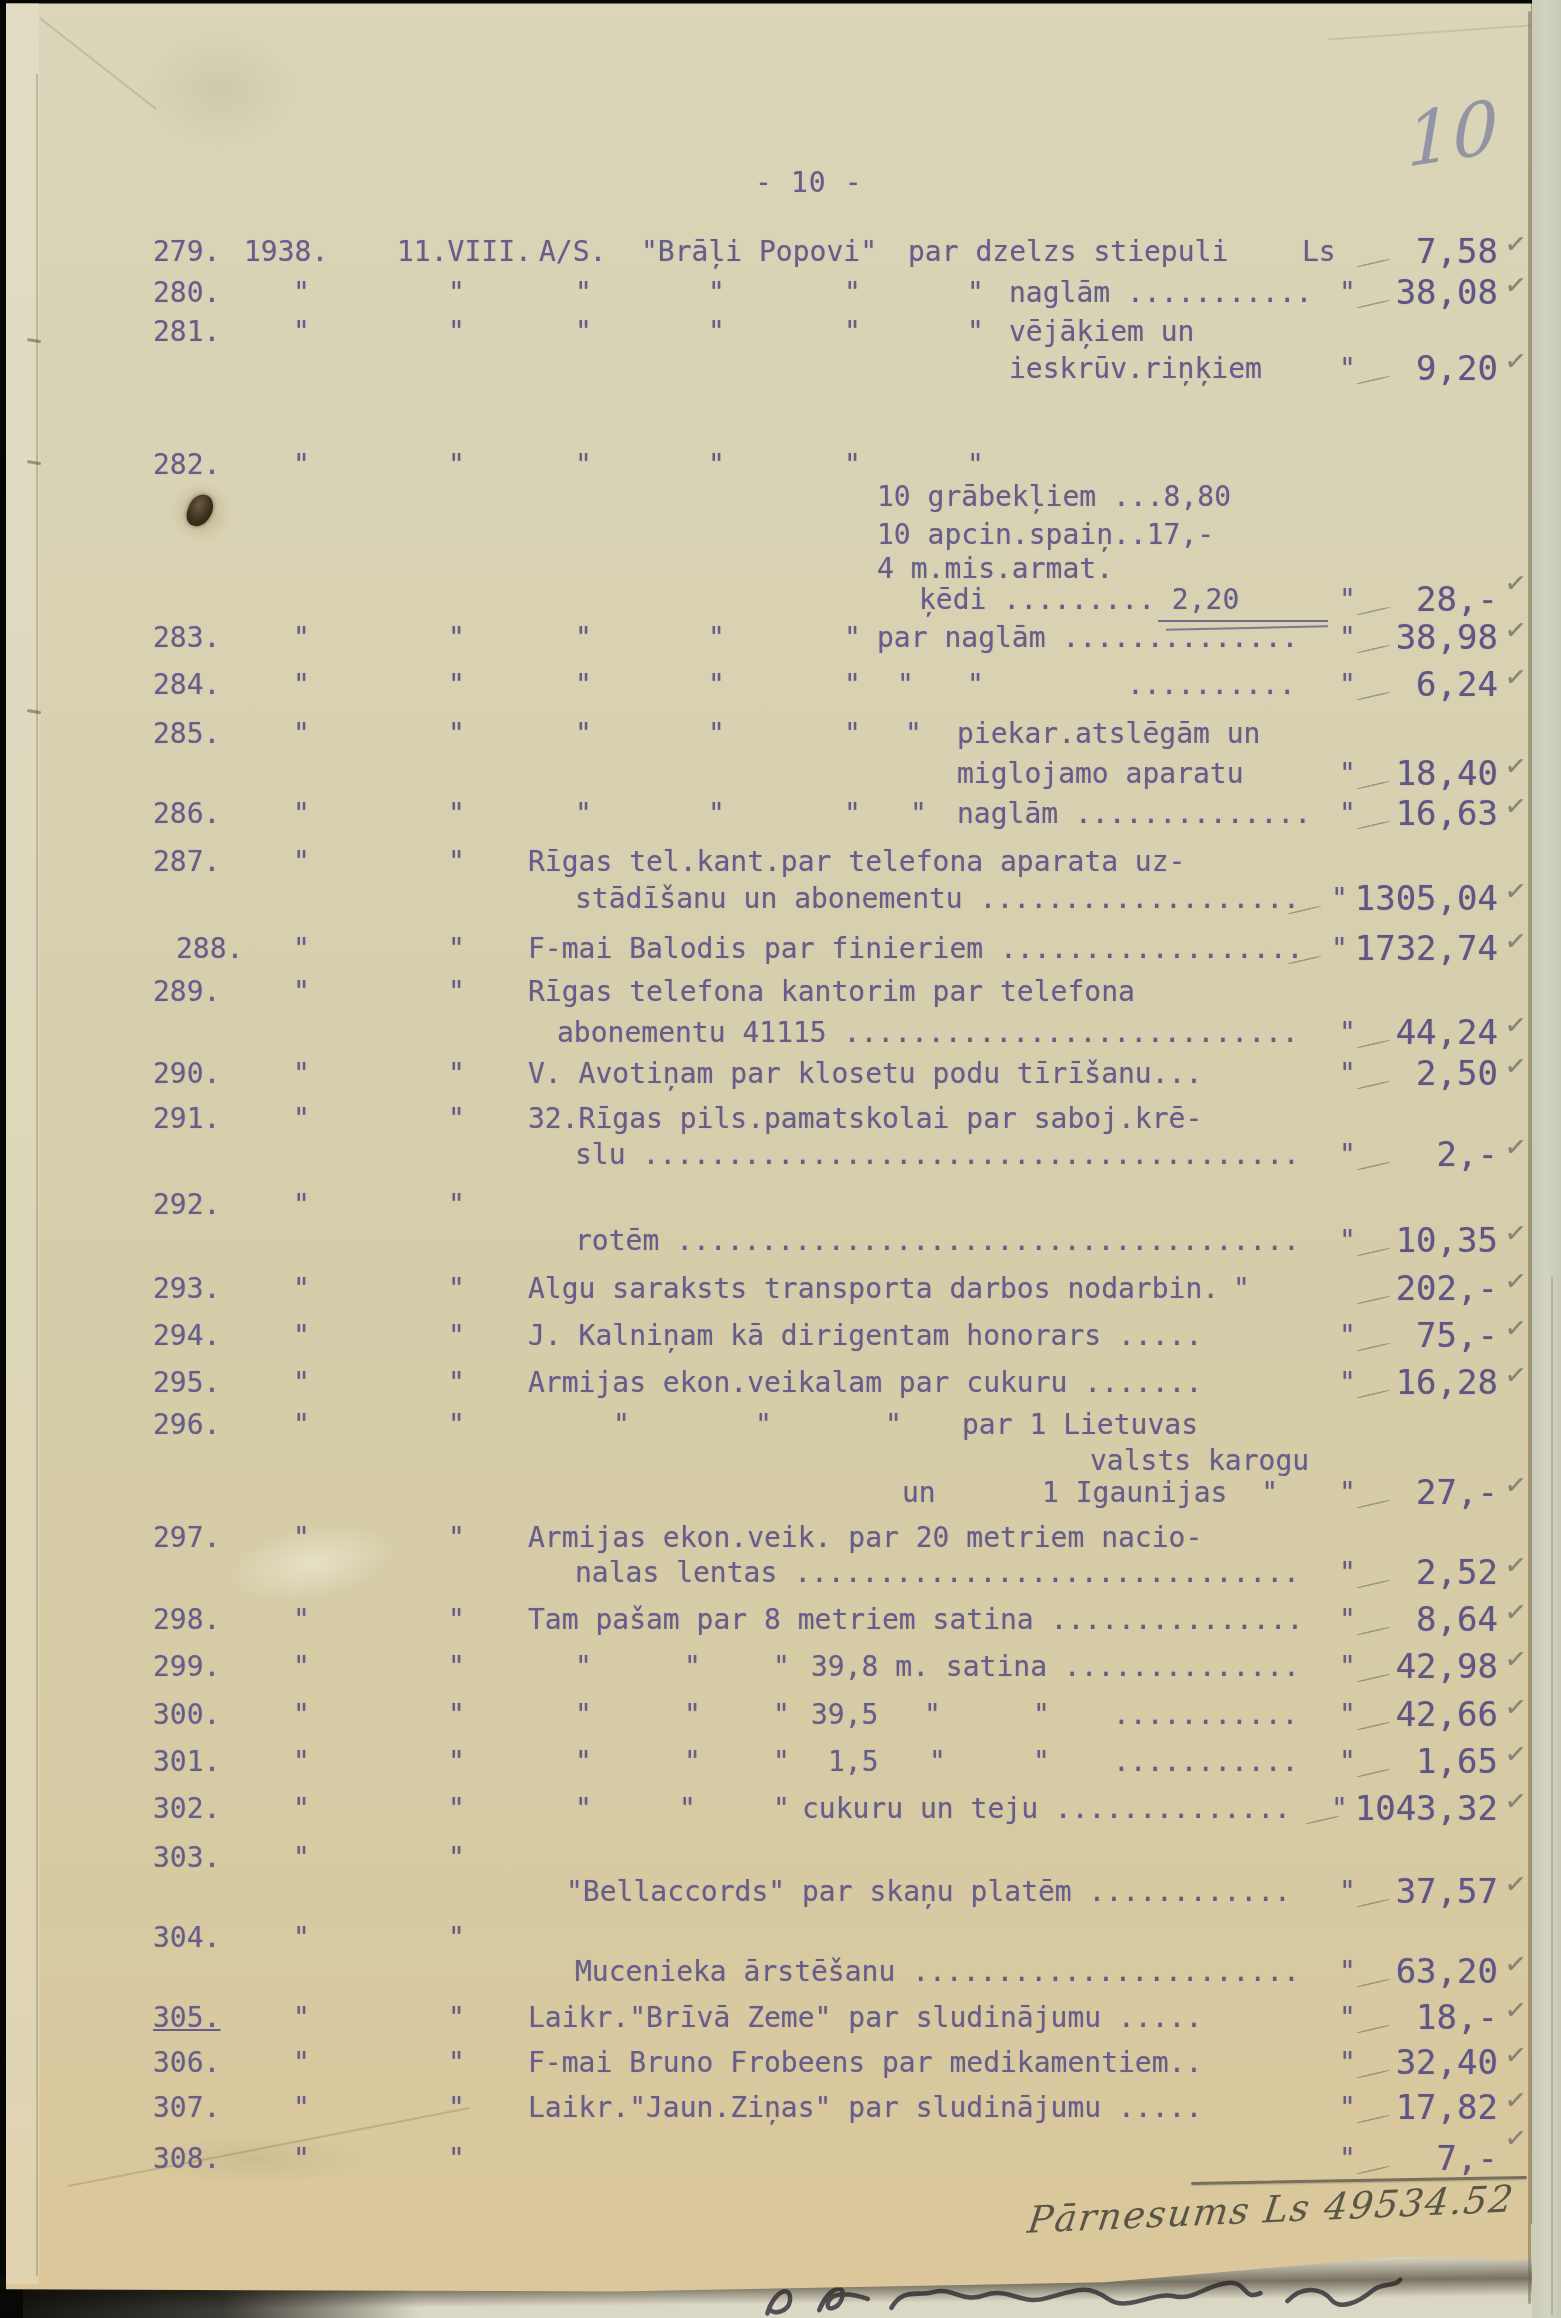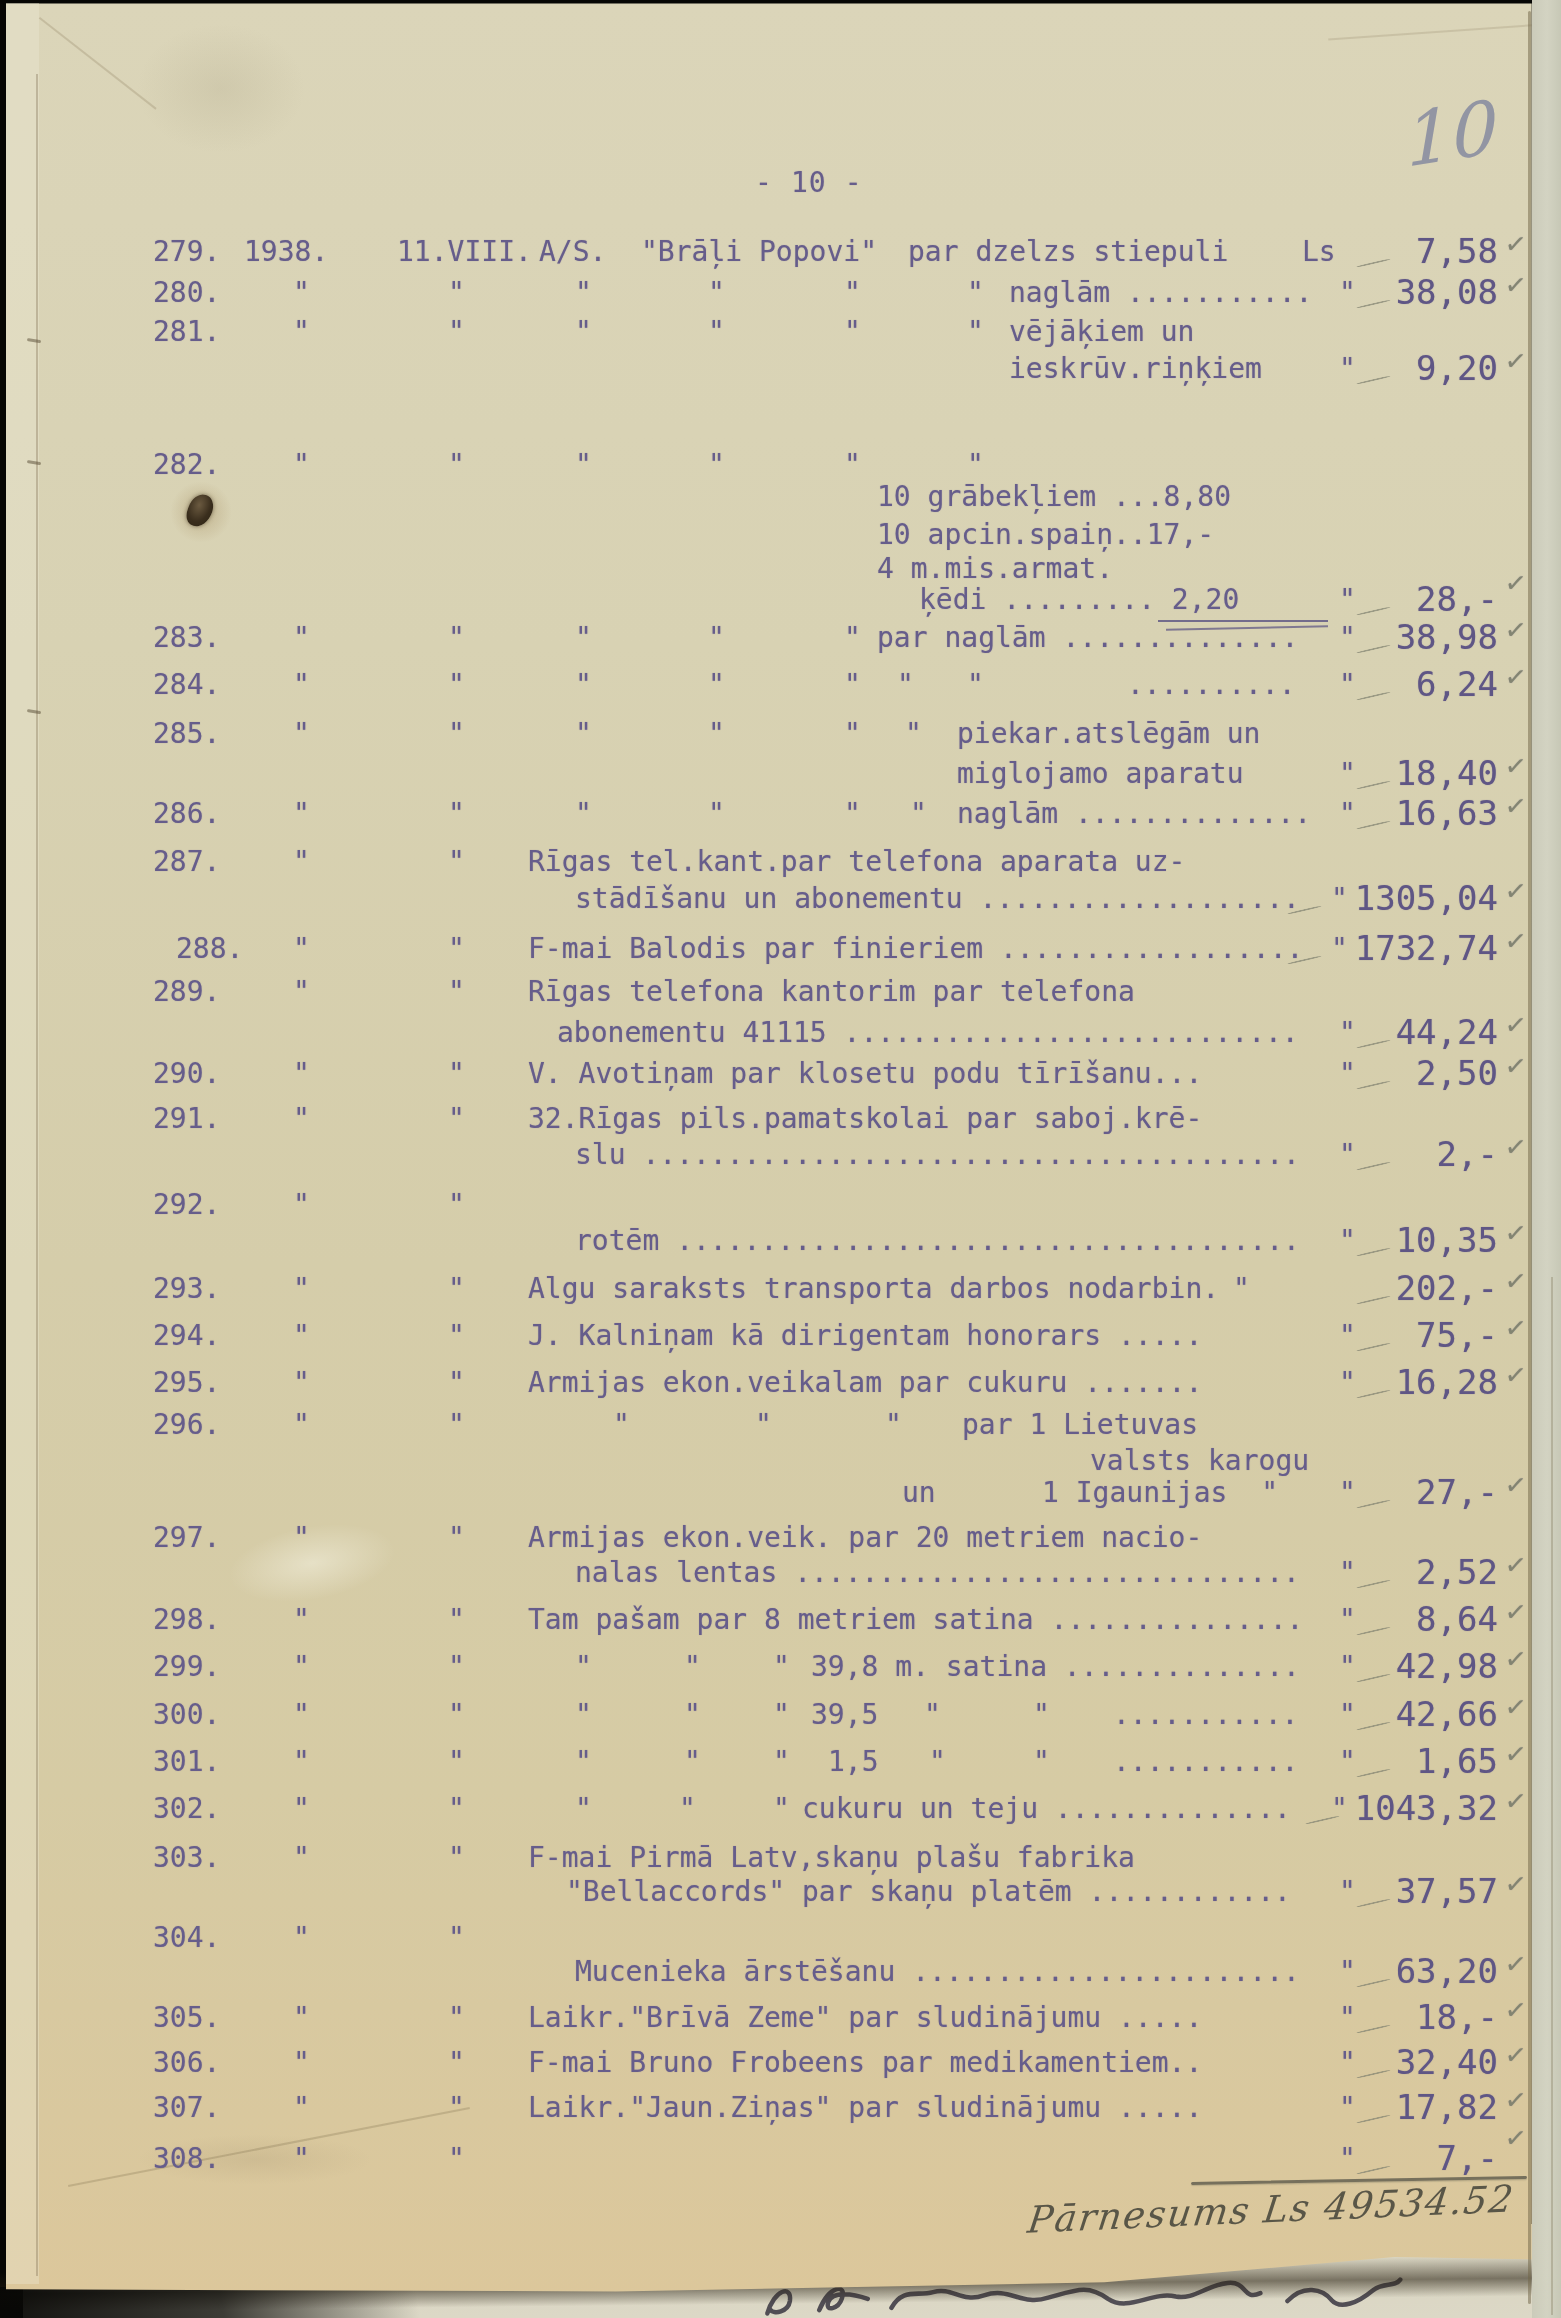--- a/index.html
+++ b/index.html
@@ -445,21 +445,20 @@
         <span class="cell" style="left: 802px;">cukuru un teju ..............</span>
         <span class="curr" style="left: 1331px;">"</span>
         <span class="amt">1043,32</span>
         <span class="pdash" style="left: 1305px;"></span>
         <span class="pcheck">✓</span>
       </div>
       <div class="line typed" style="top: 1844px;">
         <span class="cell" style="left: 153px;">303.</span>
         <span class="cell" style="left: 293px;">"</span>
         <span class="cell" style="left: 448px;">"</span>
-        <span class="cell" style="left: 528px;">F-mai Pirmā Latv,skaņu plašu fabrika</span>
       </div>
       <div class="line typed" style="top: 1878px;">
         <span class="cell" style="left: 566px;">"Bellaccords" par skaņu platēm ............</span>
         <span class="curr" style="left: 1339px;">"</span>
         <span class="amt">37,57</span>
         <span class="pdash"></span>
         <span class="pcheck">✓</span>
       </div>
       <div class="line typed" style="top: 1924px;">
         <span class="cell" style="left: 153px;">304.</span>
@@ -467,21 +466,21 @@
         <span class="cell" style="left: 448px;">"</span>
       </div>
       <div class="line typed" style="top: 1958px;">
         <span class="cell" style="left: 575px;">Mucenieka ārstēšanu .......................</span>
         <span class="curr" style="left: 1339px;">"</span>
         <span class="amt">63,20</span>
         <span class="pdash"></span>
         <span class="pcheck">✓</span>
       </div>
       <div class="line typed" style="top: 2004px;">
-        <span class="cell" style="left: 153px;">305.</span>
+        <span class="cell" style="left: 153px; text-decoration: underline;">305.</span>
         <span class="cell" style="left: 293px;">"</span>
         <span class="cell" style="left: 448px;">"</span>
         <span class="cell" style="left: 528px;">Laikr."Brīvā Zeme" par sludinājumu .....</span>
         <span class="curr" style="left: 1339px;">"</span>
         <span class="amt">18,-</span>
         <span class="pdash"></span>
         <span class="pcheck">✓</span>
       </div>
       <div class="line typed" style="top: 2049px;">
         <span class="cell" style="left: 153px;">306.</span>

